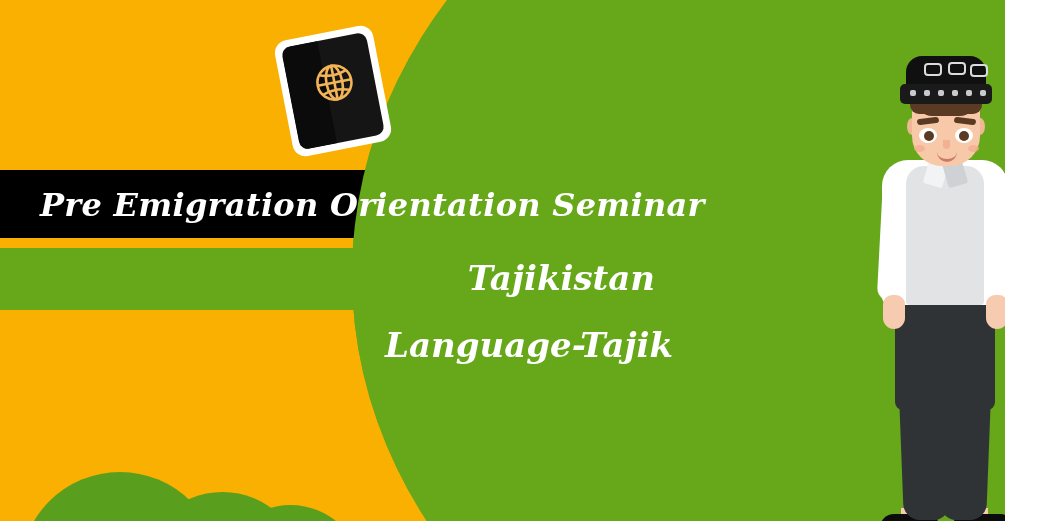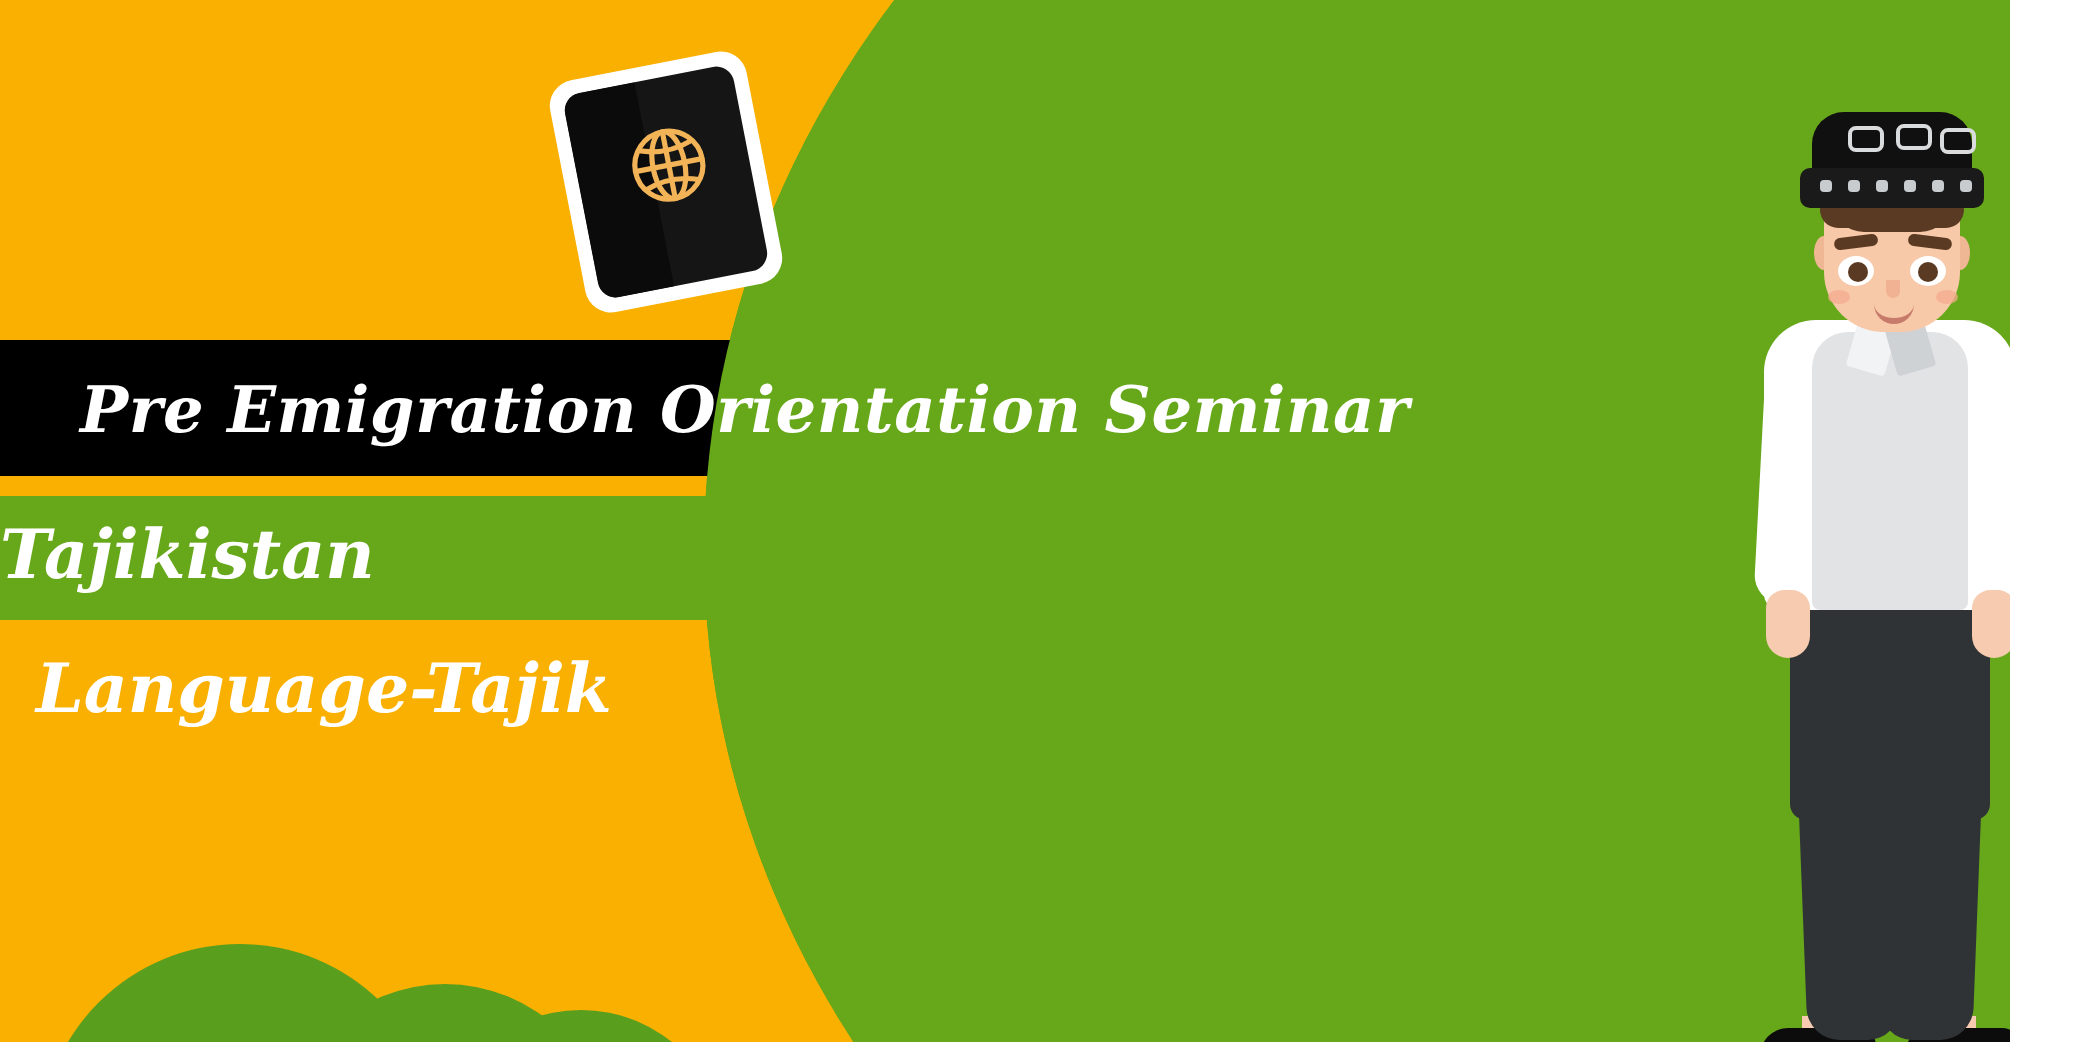--- a/index.html
+++ b/index.html
@@ -70,21 +70,21 @@
 
   
   .bush{ position:absolute; border-radius:50%; background:#5A9E1E; }
   .bush-1{ left:20px;  top:472px; width:200px; height:200px; }
   .bush-2{ left:140px; top:492px; width:165px; height:165px; }
   .bush-3{ left:218px; top:505px; width:145px; height:145px; }
 
   
   .line-country, .line-language{
     position:absolute;
-    text-align:left;
+    text-align:right;
     color:#ffffff;
     font-weight:bold;
     font-family:"DejaVu Serif", serif;
     font-style:italic;
     white-space:nowrap;
   }
   .line-country{
     left:0; top:258px; width:655px;
     font-size:34px;
   }

